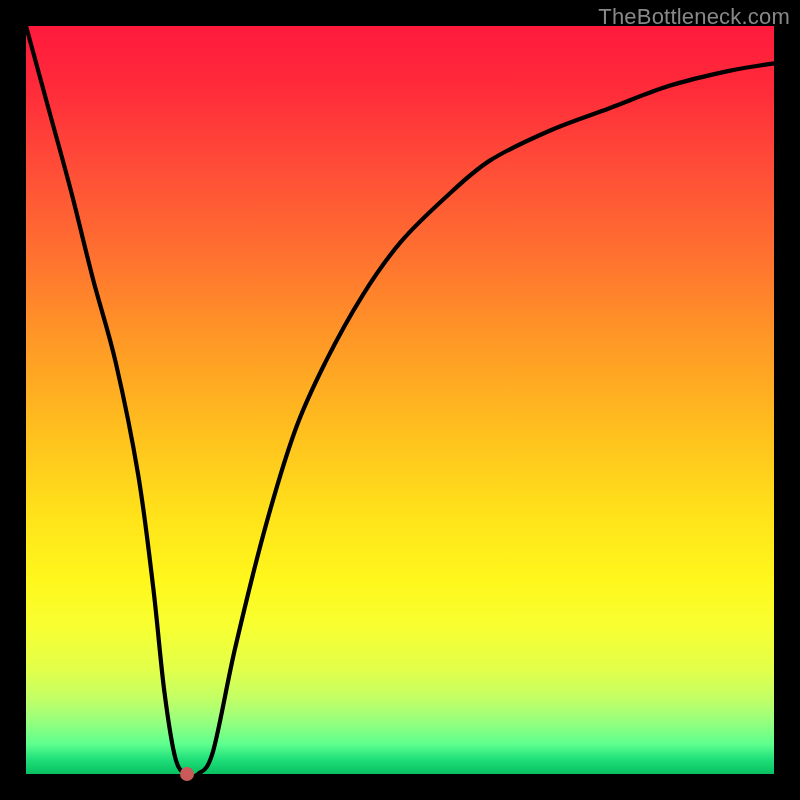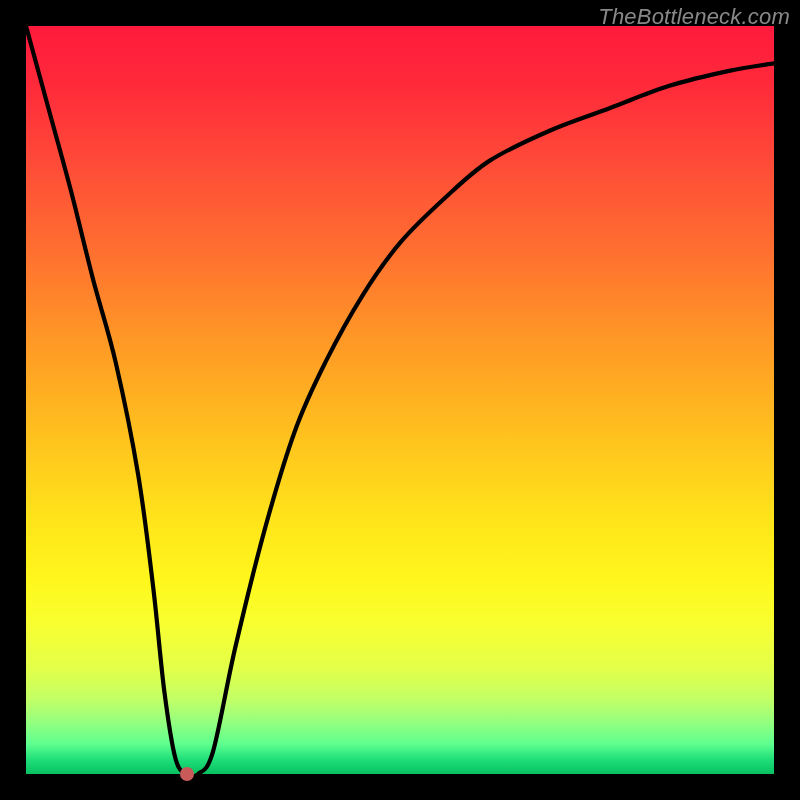--- a/index.html
+++ b/index.html
@@ -9,21 +9,20 @@
     height: 800px;
     background: #000;
     font-family: Arial, Helvetica, sans-serif;
     overflow: hidden;
   }
   .frame {
     position: relative;
     width: 800px;
     height: 800px;
     background: #000;
-    font-style: italic;
   }
   .plot-area {
     position: absolute;
     left: 26px;
     top: 26px;
     width: 748px;
     height: 748px;
     
     background: linear-gradient(
       to bottom,

